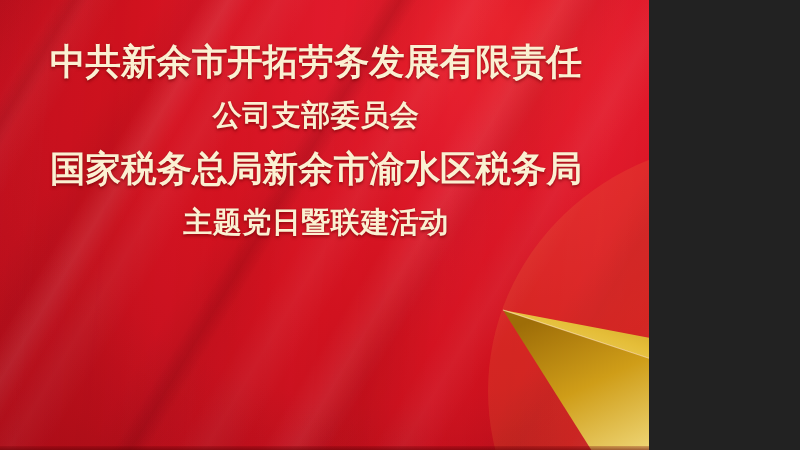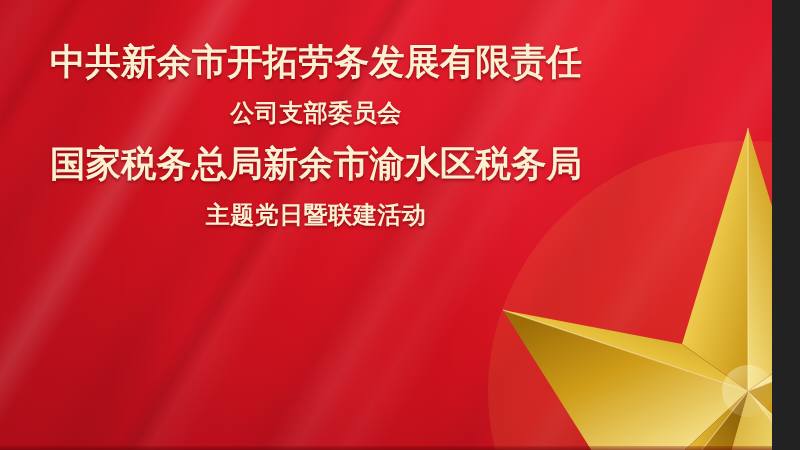--- a/index.html
+++ b/index.html
@@ -3,21 +3,21 @@
 <meta charset="utf-8">
 <title>Banner</title>
 <style>
   html, body {
     margin: 0;
     padding: 0;
     background: #222;
   }
   #stage {
     position: relative;
-    width: 772px;
+    width: 649px;
     height: 450px;
     overflow: hidden;
     font-family: "DejaVu Sans", "Liberation Sans", sans-serif;
     background: #4d7c0f;
   }
 
   
   .bg-base {
     position: absolute;
     inset: 0;
@@ -144,21 +144,21 @@
        0 2px 3px rgba(105,0,6,0.55),
        0 0 1px rgba(130,10,10,0.55);
     -webkit-font-smoothing: antialiased;
   }
   .title-line.wide {
     font-size: 36px;
     letter-spacing: 0px;
     transform: scaleX(0.985);
   }
   .title-line.narrow {
-    font-size: 24px;
+    font-size: 29px;
   }
   .title-line:last-child { margin-bottom: 0; }
 </style>
 </head>
 <body>
 
 <div id="stage">
 
   <div class="bg-base"></div>
   <div class="bg-bands"></div>

